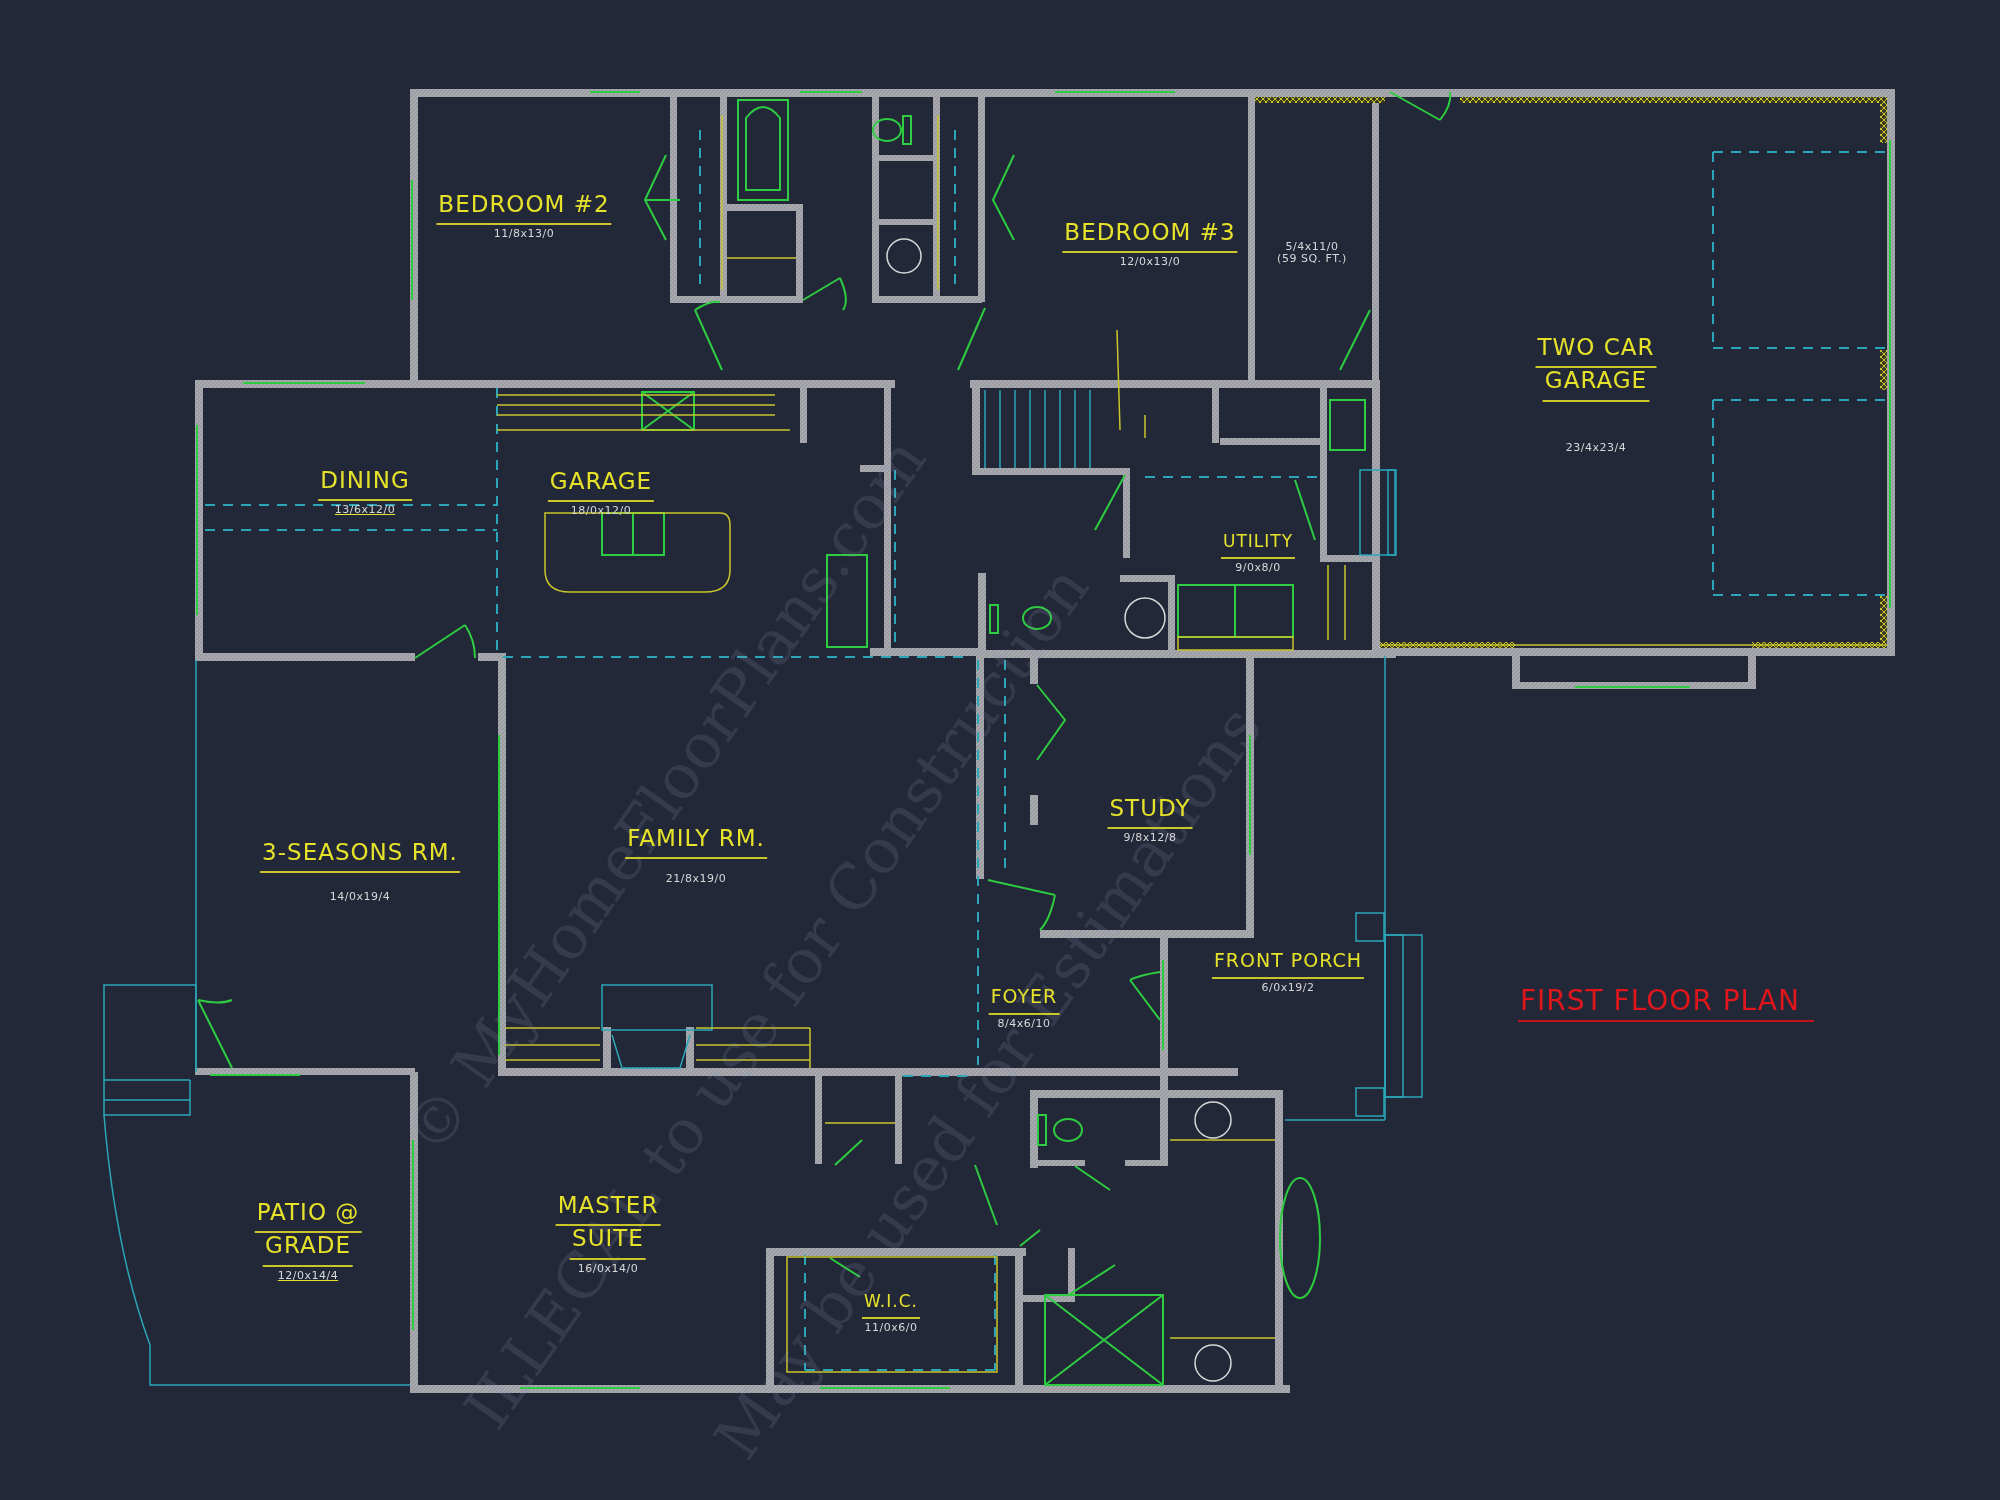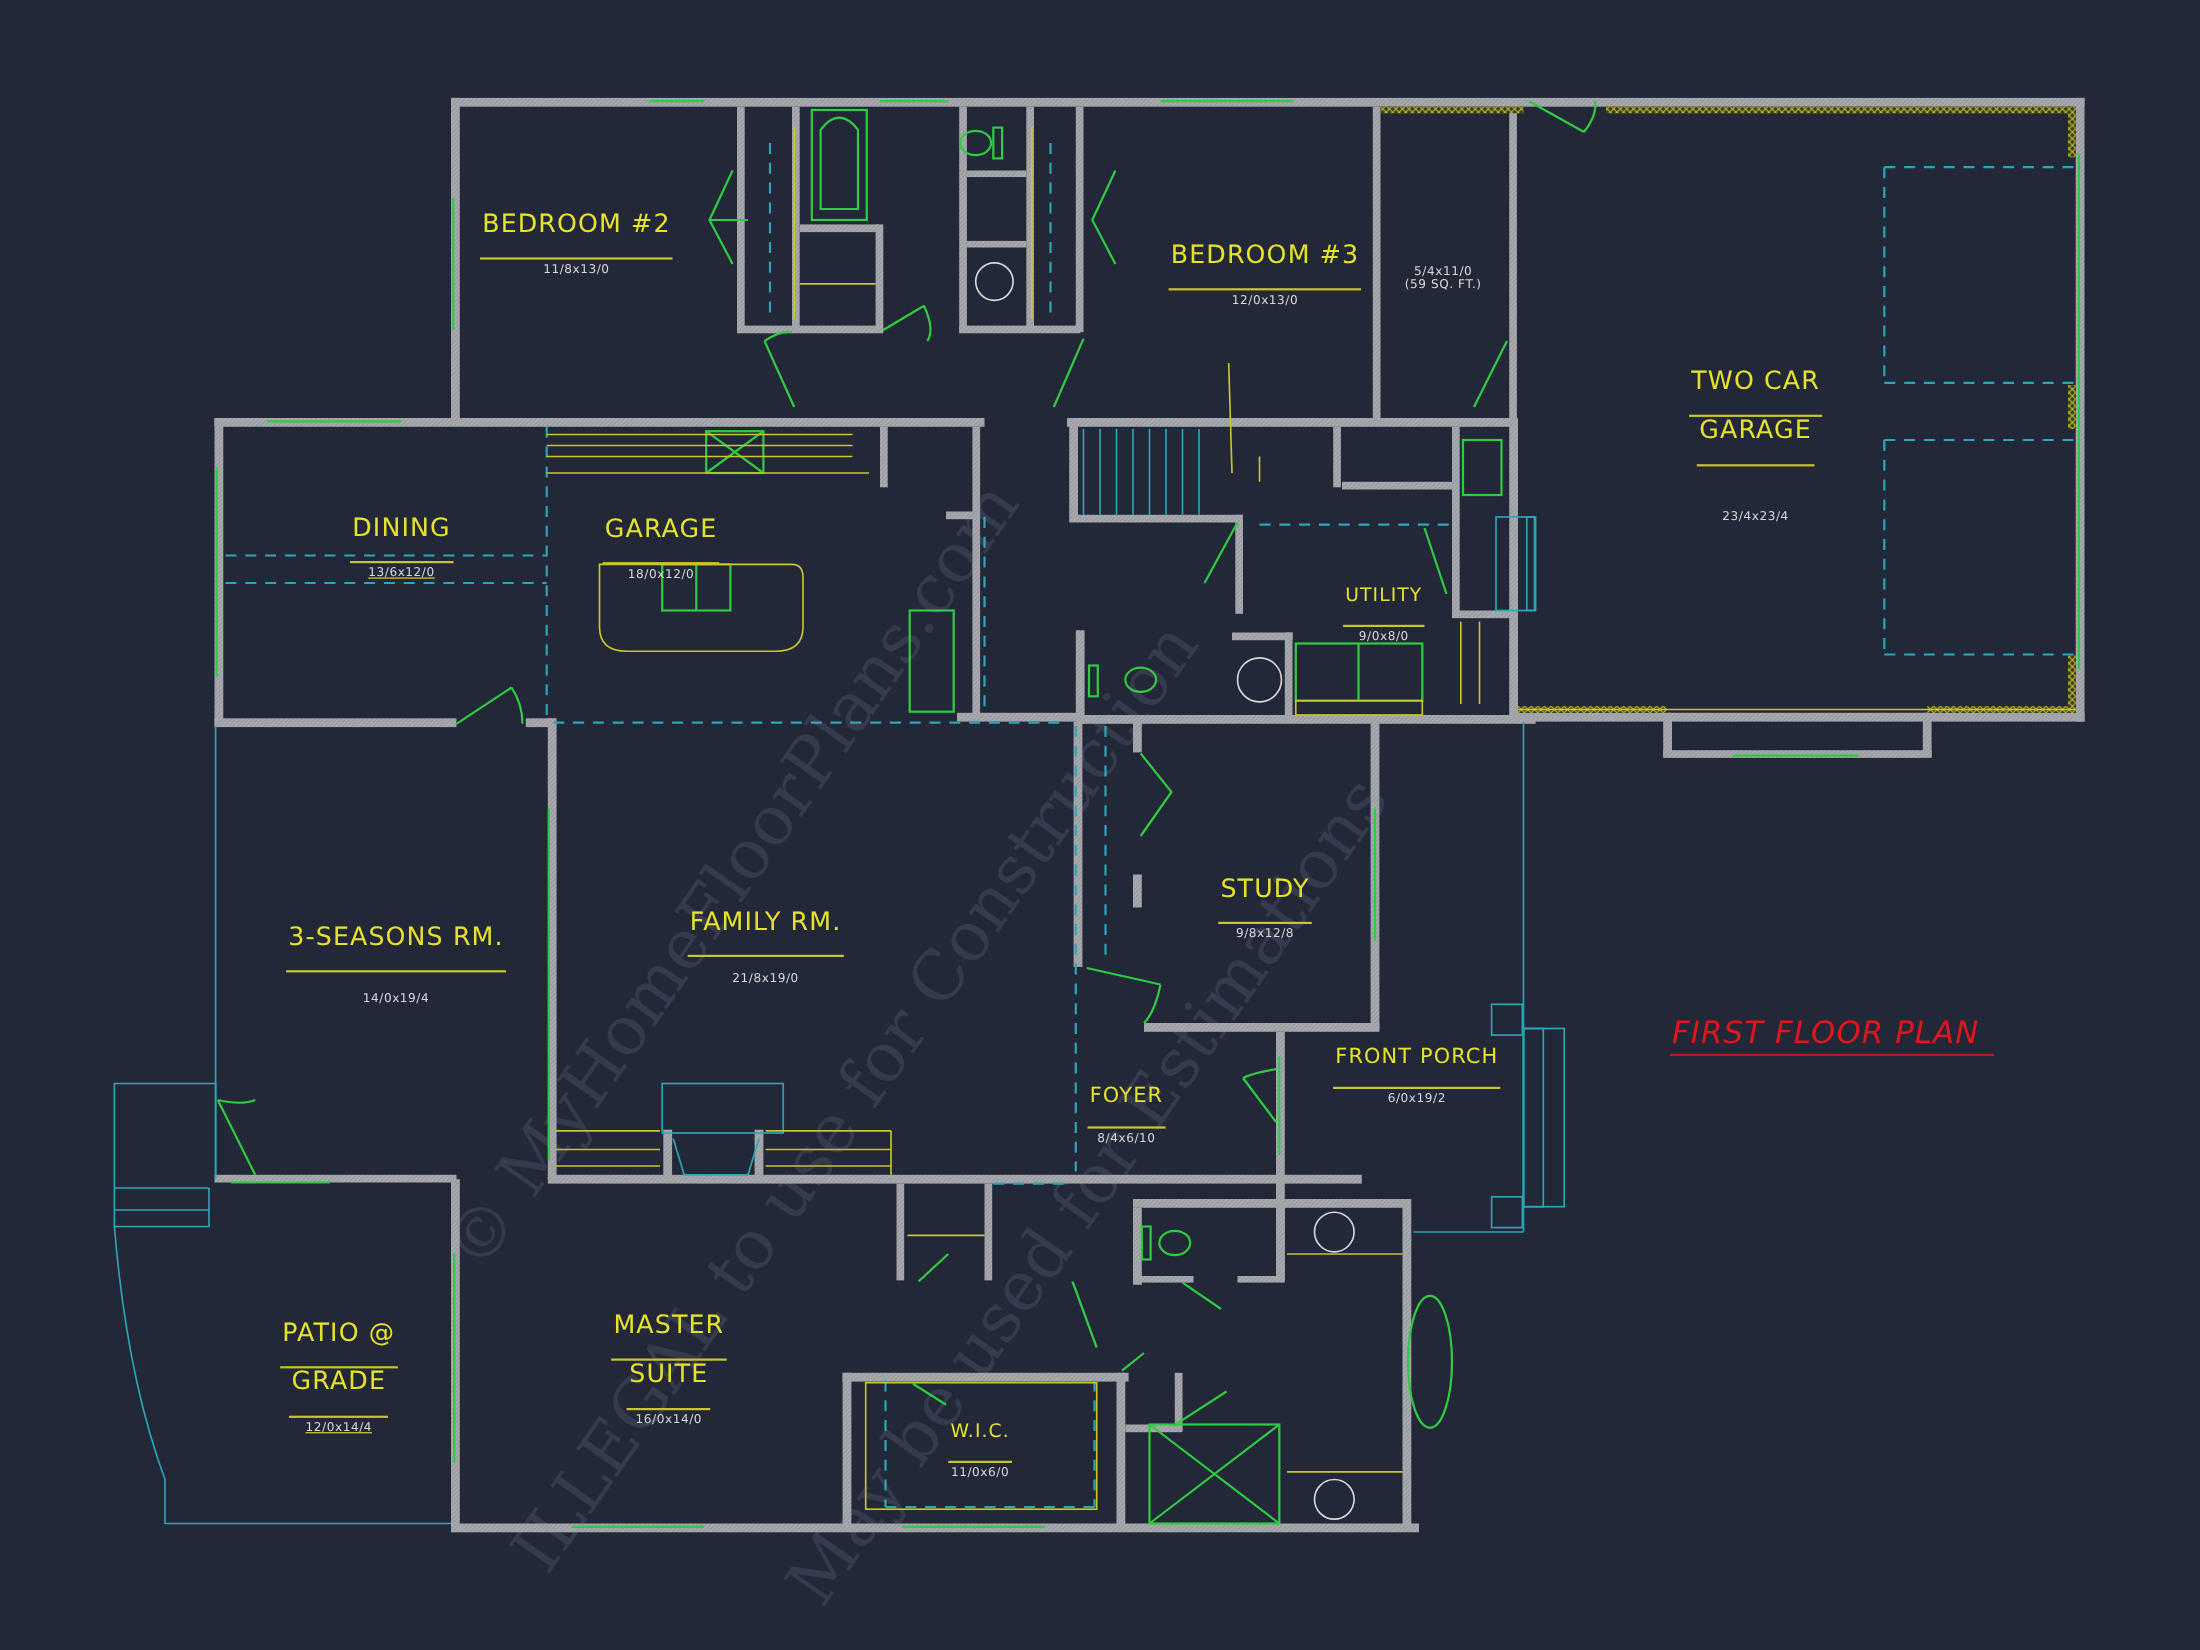--- a/index.html
+++ b/index.html
@@ -1,21 +1,21 @@
 <!DOCTYPE html>
 <html><head>
 <meta charset="utf-8">
 <style>
   html, body { margin:0; padding:0; }
   body { width:2000px; height:1500px; background:#232839; overflow:hidden; position:relative; font-family:"Liberation Sans", sans-serif; }
   svg#plan { position:absolute; left:0; top:0; width:2000px; height:1500px; }
   .room-label { position:absolute; color:#e6e22a; font-family:"DejaVu Sans", sans-serif; font-size:23px; letter-spacing:1px; text-align:center; white-space:nowrap; transform:translateX(-50%); line-height:1.1; }
-  .room-label .name { display:inline-block; border-bottom:2px solid #c9c52a; padding:0 2px 17px; }
+  .room-label .name { display:inline-block; border-bottom:2px solid #c9c52a; padding:0 2px 6px; }
   .room-label .dim { display:block; color:#d8d8d8; font-size:11px; letter-spacing:0.5px; margin-top:3px; }
-  .title-label { position:absolute; left:1518px; top:922px; color:#e0161c; font-family:"DejaVu Sans", sans-serif; font-style:italic; font-size:28px; letter-spacing:1px; border-bottom:2px solid #c0141a; padding:0 14px 3px 2px; }
+  .title-label { position:absolute; left:1518px; top:984px; color:#e0161c; font-family:"DejaVu Sans", sans-serif; font-size:28px; letter-spacing:1px; border-bottom:2px solid #c0141a; padding:0 14px 3px 2px; }
   .watermark { position:absolute; color:rgba(150,158,180,0.16); font-family:"DejaVu Serif", serif; font-size:62px; white-space:nowrap; transform-origin:0 0; pointer-events:none; }
 </style>
 </head>
 <body>
 
 <svg id="plan" viewBox="0 0 2000 1500" xmlns="http://www.w3.org/2000/svg">
   <defs>
     <pattern id="hatch" width="4" height="4" patternUnits="userSpaceOnUse">
       <rect width="4" height="4" fill="#a7a9ae"></rect>
       <path d="M0,4 L4,0" stroke="#8d8f95" stroke-width="0.8"></path>

